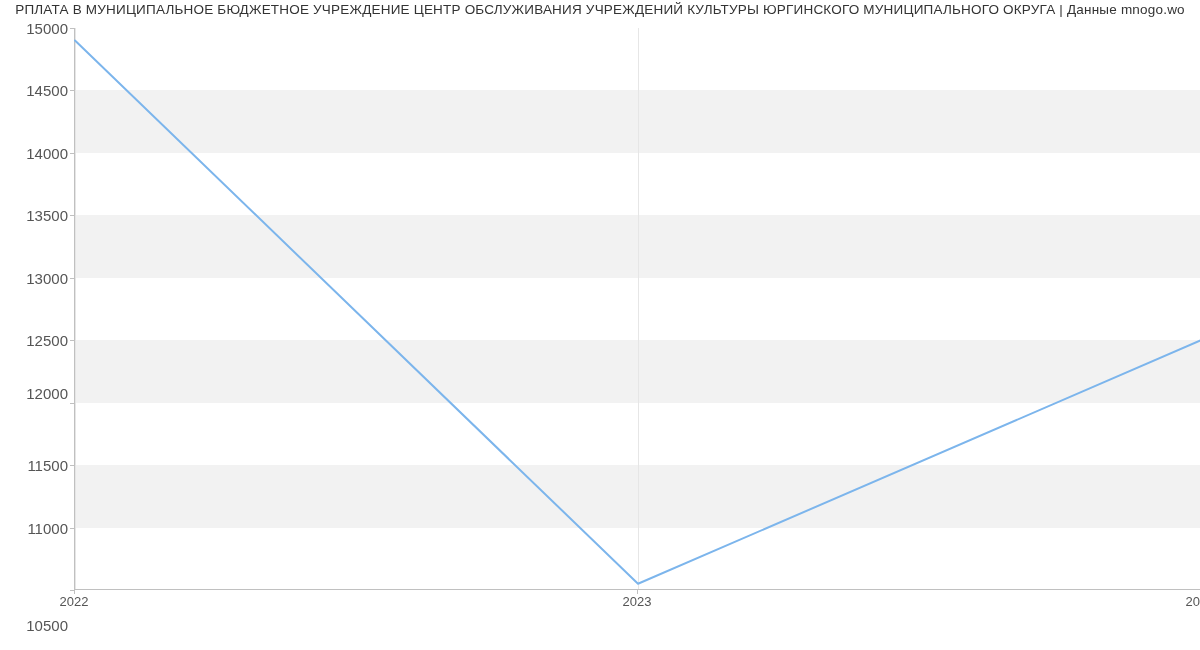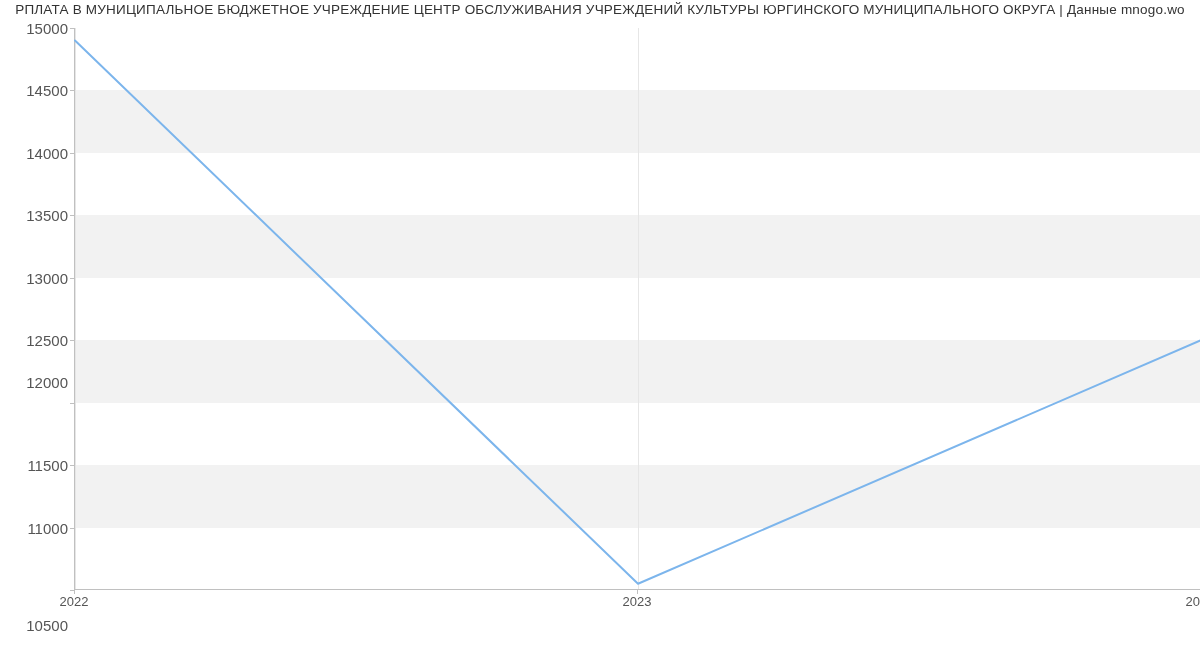--- a/index.html
+++ b/index.html
@@ -112,21 +112,21 @@
       <svg class="series">
       <path class="line-path" d="M0 12.488888888888937 L563 555.7555555555556 L1126 312.22222222222223" stroke="#7cb5ec"></path>
     </svg>
   </div>
 <div class="y-tick-label" style="top: 625px;">10500</div>
     <div class="tick-mark-y" style="top: 590px;"></div>
     <div class="y-tick-label" style="top: 527.556px;">11000</div>
     <div class="tick-mark-y" style="top: 527.556px;"></div>
     <div class="y-tick-label" style="top: 465.111px;">11500</div>
     <div class="tick-mark-y" style="top: 465.111px;"></div>
-    <div class="y-tick-label" style="top: 382px;">12000</div>
+    <div class="y-tick-label" style="top: 393px;">12000</div>
     <div class="tick-mark-y" style="top: 402.667px;"></div>
     <div class="y-tick-label" style="top: 340.222px;">12500</div>
     <div class="tick-mark-y" style="top: 340.222px;"></div>
     <div class="y-tick-label" style="top: 277.778px;">13000</div>
     <div class="tick-mark-y" style="top: 277.778px;"></div>
     <div class="y-tick-label" style="top: 215.333px; text-align: center;">13500</div>
     <div class="tick-mark-y" style="top: 215.333px;"></div>
     <div class="y-tick-label" style="top: 152.889px; margin-left: 18px;">14000</div>
     <div class="tick-mark-y" style="top: 152.889px;"></div>
     <div class="y-tick-label" style="top: 90.4444px;">14500</div>

